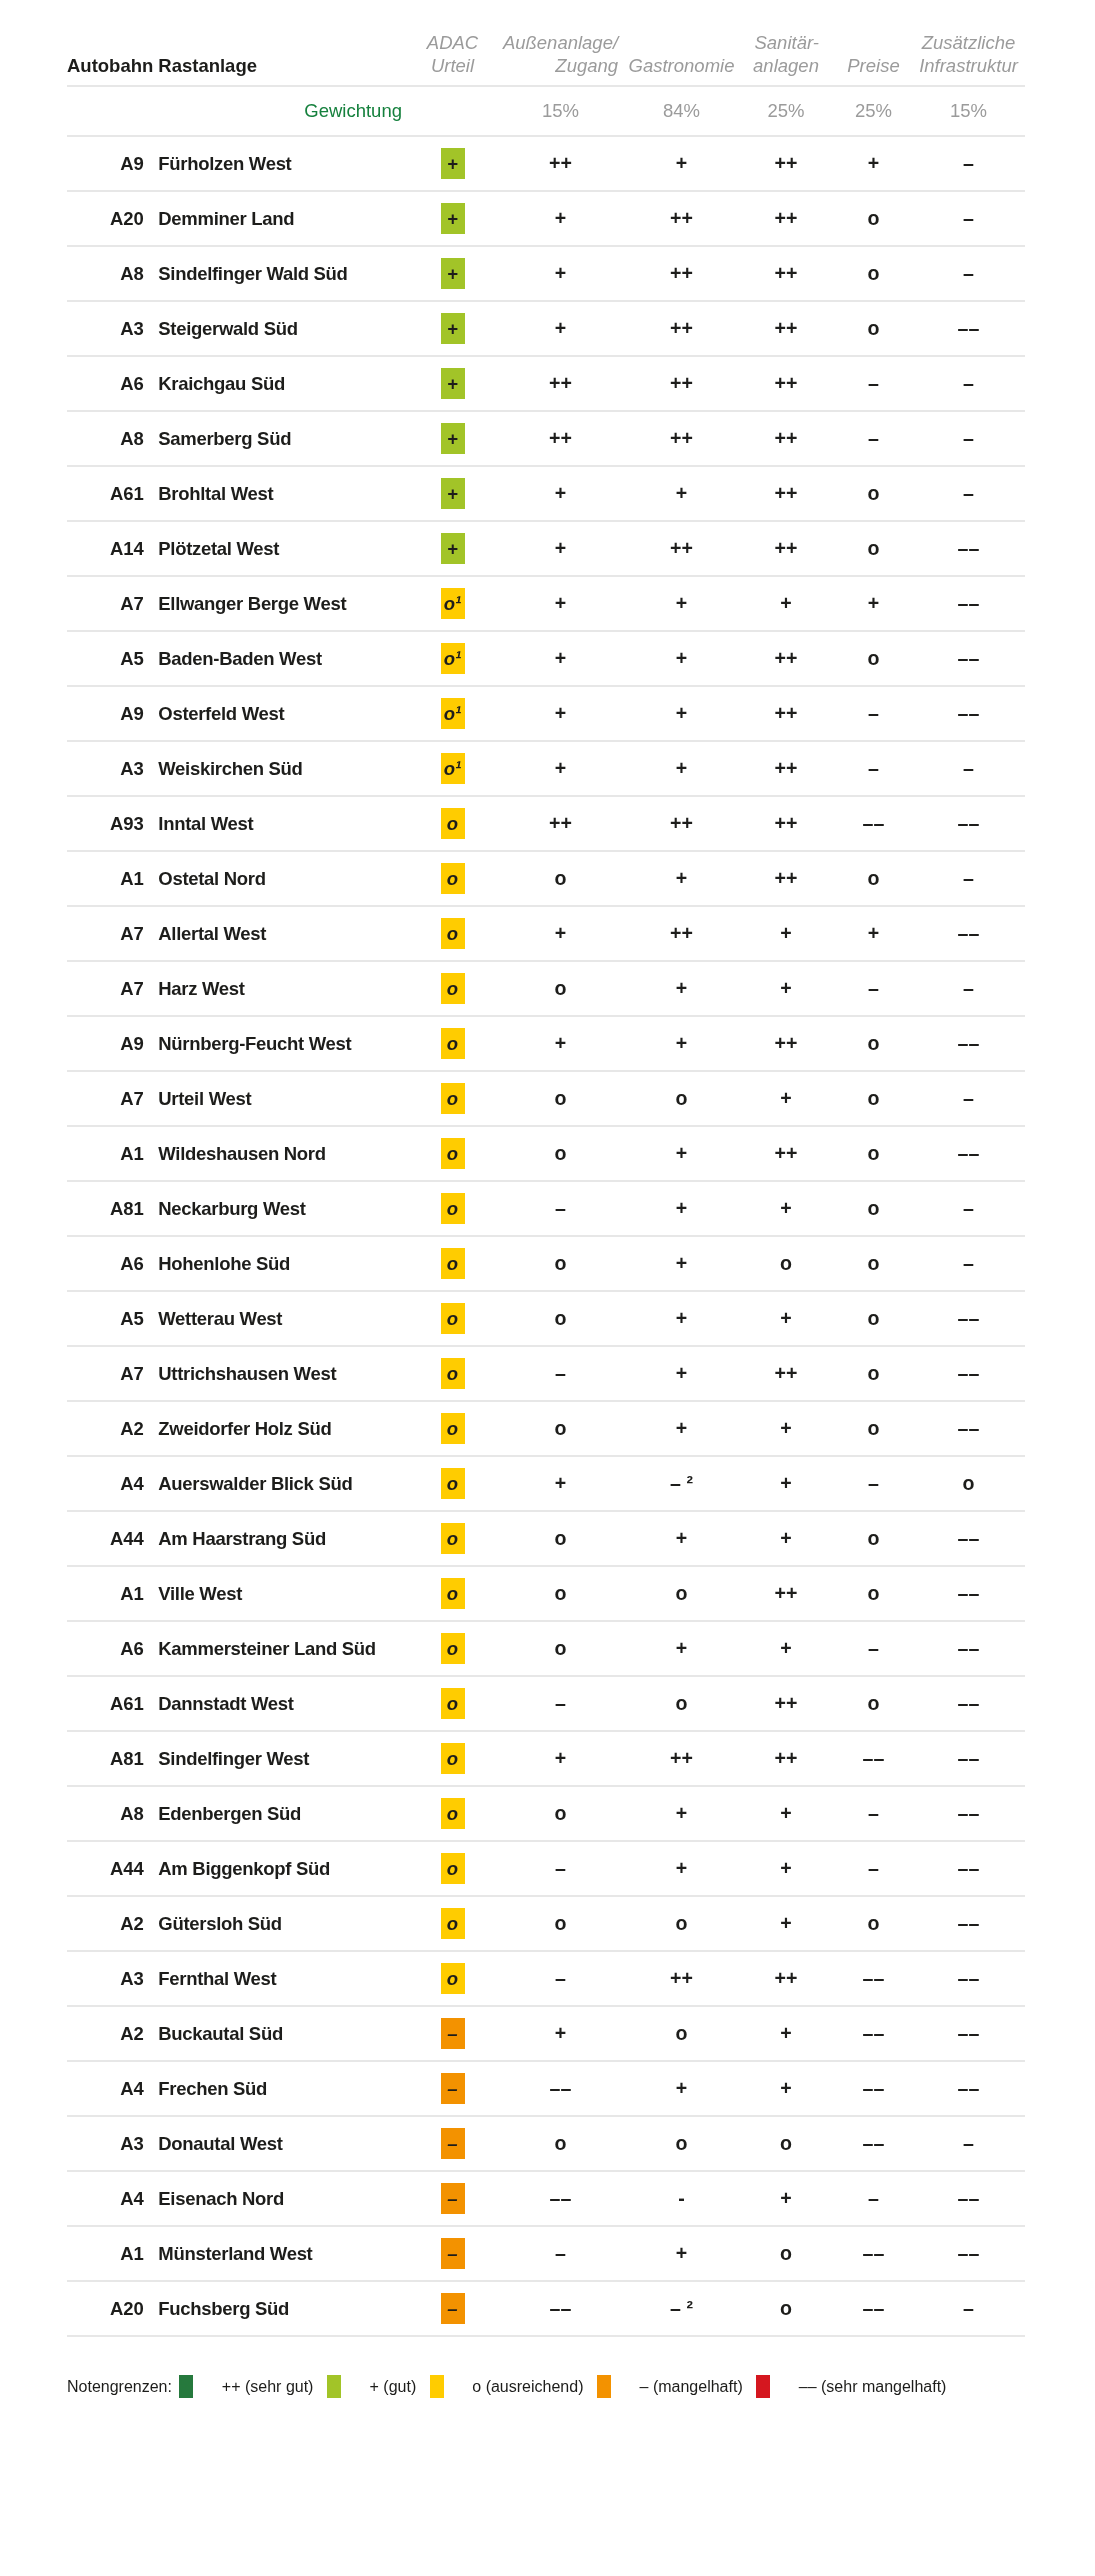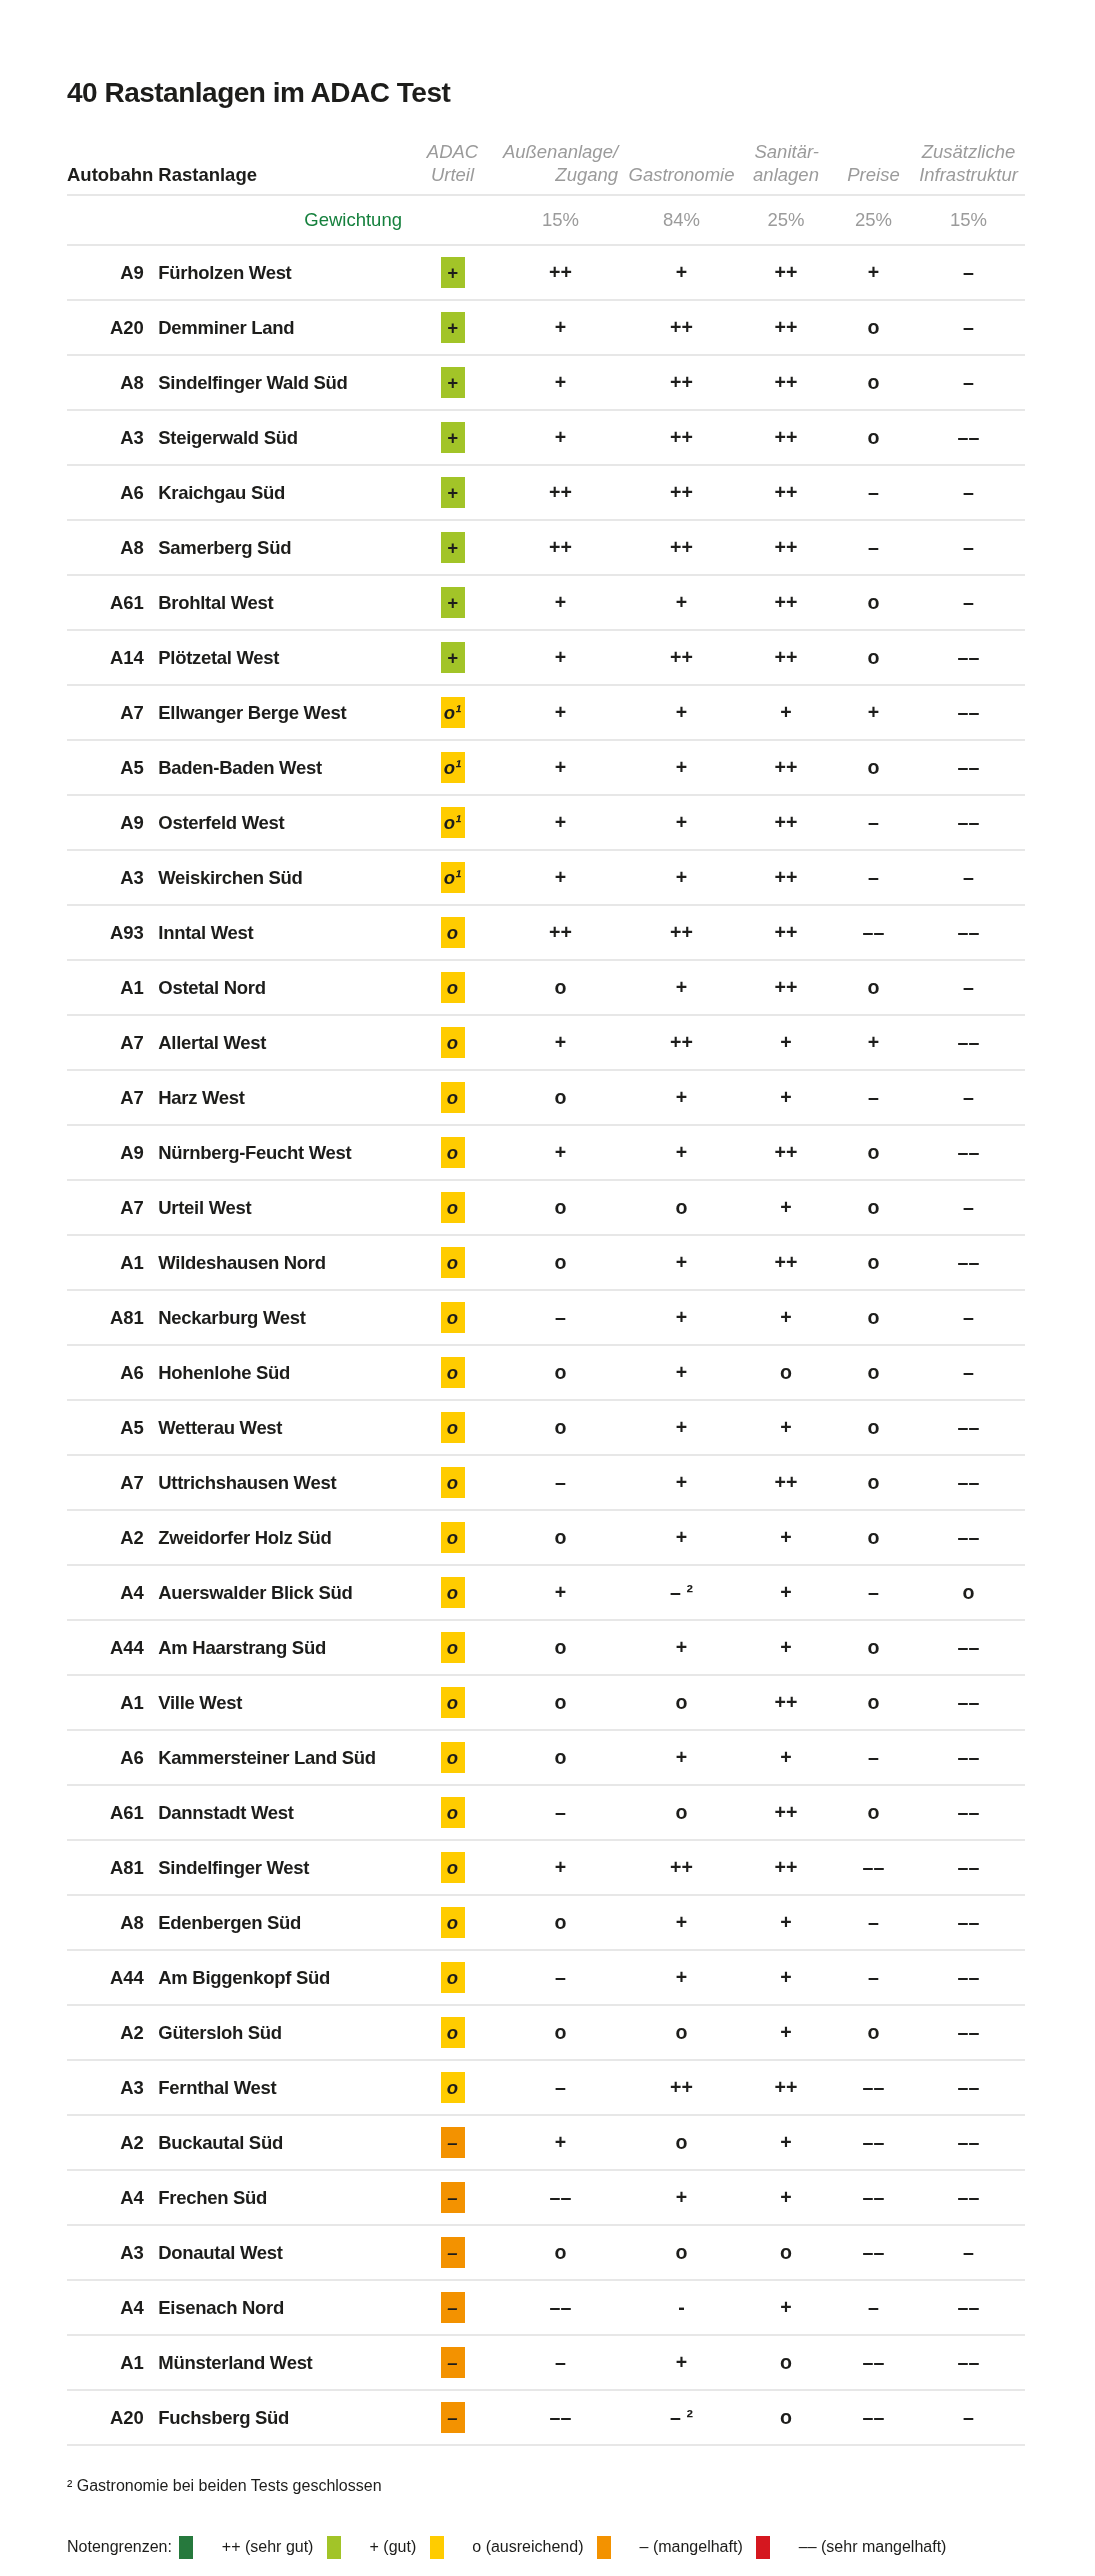--- a/index.html
+++ b/index.html
@@ -40,21 +40,20 @@
   .legend{margin-top:38px;display:flex;align-items:center;font-size:16px;color:#1d1d1b;}
   .legend-title{margin-right:7.2px;}
   .legend-item{display:flex;align-items:center;margin-right:13.4px;gap:23px;}
   .swatch{width:14px;height:23px;display:inline-block;margin-right:5.7px;}
 </style>
 </head>
 <body>
 
 <div class="content">
 
-  <h1 class="title">40 Rastanlagen im ADAC Test</h1>
 
   <div class="grid thead">
     <div class="hcell black r pr6">Autobahn</div>
     <div class="hcell black l">Rastanlage</div>
     <div class="hcell c"><span class="hb c"><span>ADAC</span><br><span>Urteil</span></span></div>
     <div class="hcell c"><span class="hb ra"><span>Außenanlage/</span><br><span>Zugang</span></span></div>
     <div class="hcell c">Gastronomie</div>
     <div class="hcell c"><span class="hb ra"><span>Sanitär-</span><br><span>anlagen</span></span></div>
     <div class="hcell c">Preise</div>
     <div class="hcell c"><span class="hb c"><span>Zusätzliche</span><br><span>Infrastruktur</span></span></div>
@@ -466,21 +465,20 @@
       <div class="cell c"><span class="badge" style="background: rgb(243, 146, 0);">–</span></div>
       <div class="cell rating">––</div>
       <div class="cell rating">– ²</div>
       <div class="cell rating">o</div>
       <div class="cell rating">––</div>
       <div class="cell rating">–</div>
     </div>
     </div>
 
   <div class="footnotes">
-    <div class="footnote">² Gastronomie bei beiden Tests geschlossen</div>
   </div>
 
   <div class="legend">
     <span class="legend-title">Notengrenzen:</span>
     <span id="legend-items" style="display:flex;align-items:center;">
         <span class="legend-item">
       <span class="swatch" style="background: rgb(38, 121, 61);"></span>
       <span>++ (sehr gut)</span>
     </span>
         <span class="legend-item">

